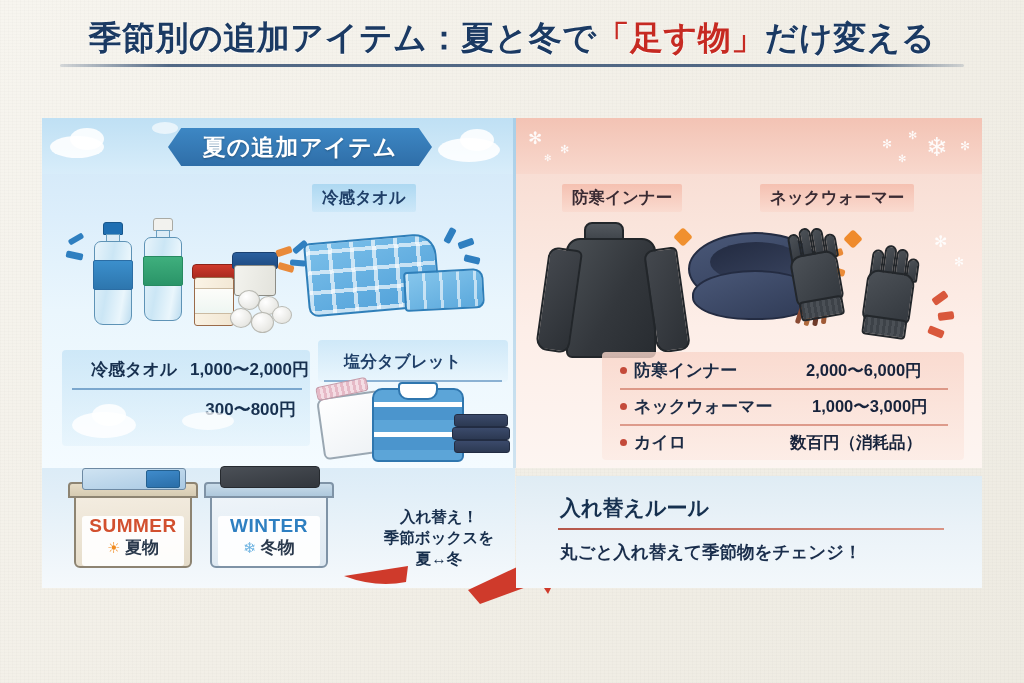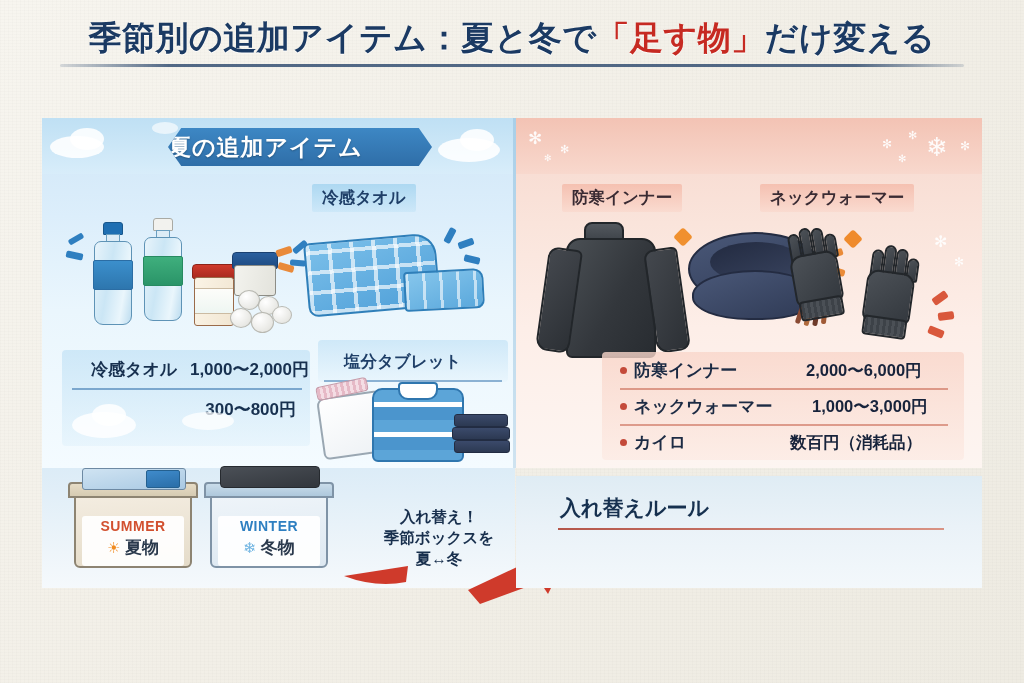--- a/index.html
+++ b/index.html
@@ -53,21 +53,21 @@
   .hdr-band{ position:absolute; left:0; right:0; top:0; height:56px; }
   .hdr-summer{ background:linear-gradient(180deg,#bfe0f4,#d8edfa); }
   .hdr-winter{ background:linear-gradient(180deg,#f3c3b4,#f8d8cd); }
 
   .cloud{ position:absolute; background:rgba(255,255,255,.88); border-radius:50%; }
   .snow{ position:absolute; color:#fff; font-size:14px; line-height:1; opacity:.92; }
 
   
   .ribbon{
     position:absolute; top:10px; height:38px; line-height:38px;
-    color:#fff; font-size:23px; font-weight:700; text-align:left;
+    color:#fff; font-size:23px; font-weight:700; text-align:center;
     letter-spacing:1px; white-space:nowrap;
     text-shadow:0 1px 2px rgba(0,0,0,.28);
     clip-path:polygon(0 0,100% 0,100% 100%,0 100%,4% 50%);
   }
   .ribbon-summer{ left:126px; width:264px; background:linear-gradient(180deg,#3d87c4,#2f6ea8);
     clip-path:polygon(5% 0,95% 0,100% 50%,95% 100%,5% 100%,0 50%); }
 
   
   .sublabel{
     position:absolute; font-size:16.5px; font-weight:700; color:#1f3f68;
@@ -176,21 +176,21 @@
   .wdiv{ position:absolute; left:18px; right:16px; height:1.5px; background:rgba(196,92,70,.55); }
 
   
   .box{ position:absolute; }
   .box .lidrim{ position:absolute; left:0; top:0; width:100%; height:16px;
     border:2px solid #8d8472; border-radius:4px 4px 0 0; }
   .box .front{ position:absolute; left:6px; top:14px; width:calc(100% - 12px); bottom:0;
     border:2px solid #8d8472; border-radius:2px 2px 6px 6px; }
   .box .tag{ position:absolute; left:14px; right:14px; top:34px; height:50px;
     background:rgba(255,255,255,.92); border-radius:3px; text-align:center; }
-  .box .tag .en{ font-size:14px; font-weight:700; letter-spacing:.5px; line-height:20px; }
+  .box .tag .en{ font-size:19px; font-weight:700; letter-spacing:.5px; line-height:20px; }
   .box .tag .jp{ font-size:17px; font-weight:700; color:#2b3a4d; line-height:24px; }
 
   
   .swaptext{ position:absolute; text-align:center; font-size:15.5px; font-weight:700;
     color:#182f4d; line-height:21px; white-space:nowrap; }
 
   
   .rulebox{ position:absolute; left:516px; top:476px; width:466px; height:112px;
     background:linear-gradient(180deg,#dfecf4 0%,#eaf2f8 45%,#f3f8fb 100%); }
   .rule-title{ position:absolute; left:44px; top:18px; font-size:21px; font-weight:700; color:#16304f; }
@@ -420,15 +420,16 @@
     <div>夏↔冬</div>
   </div>
   <svg width="240" height="70" style="position:absolute;left:336px;top:548px;">
     <path d="M8 28 L72 18 L70 34 Q40 40 8 28 Z" fill="#cf3a2b"></path>
     <path d="M132 42 L196 12 L188 2 L230 10 L212 46 L204 34 L144 56 Z" fill="#cf3a2b"></path>
   </svg>
 
   <div class="rulebox">
     <div class="rule-title">入れ替えルール</div>
     <div class="rule-div"></div>
+    <div class="rule-text">丸ごと入れ替えて季節物をチェンジ！</div>
   </div>
 
 </div>
 
 </body></html>

